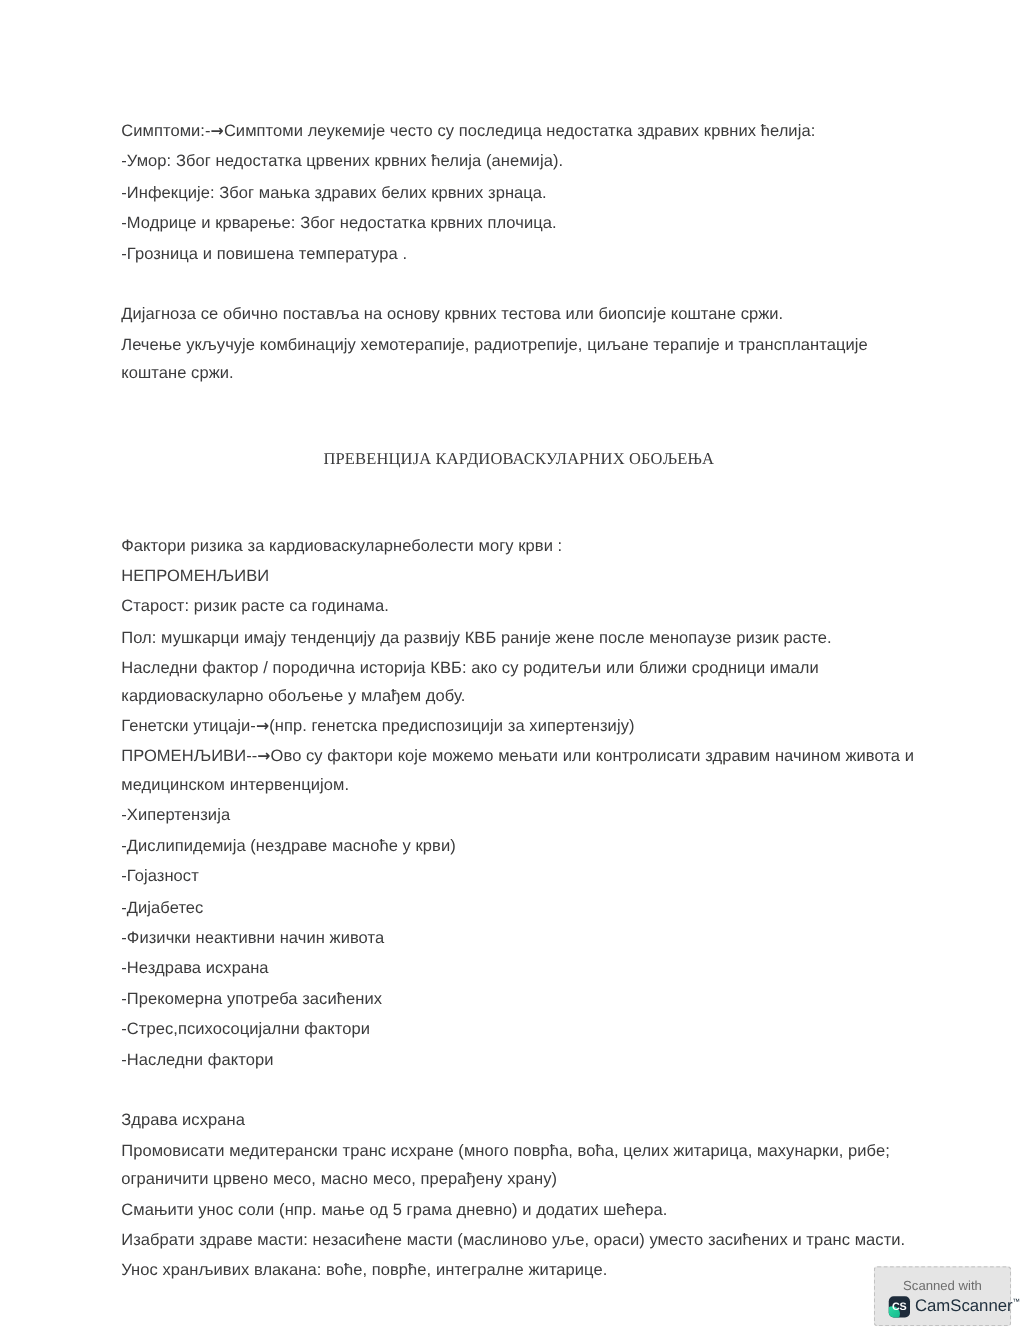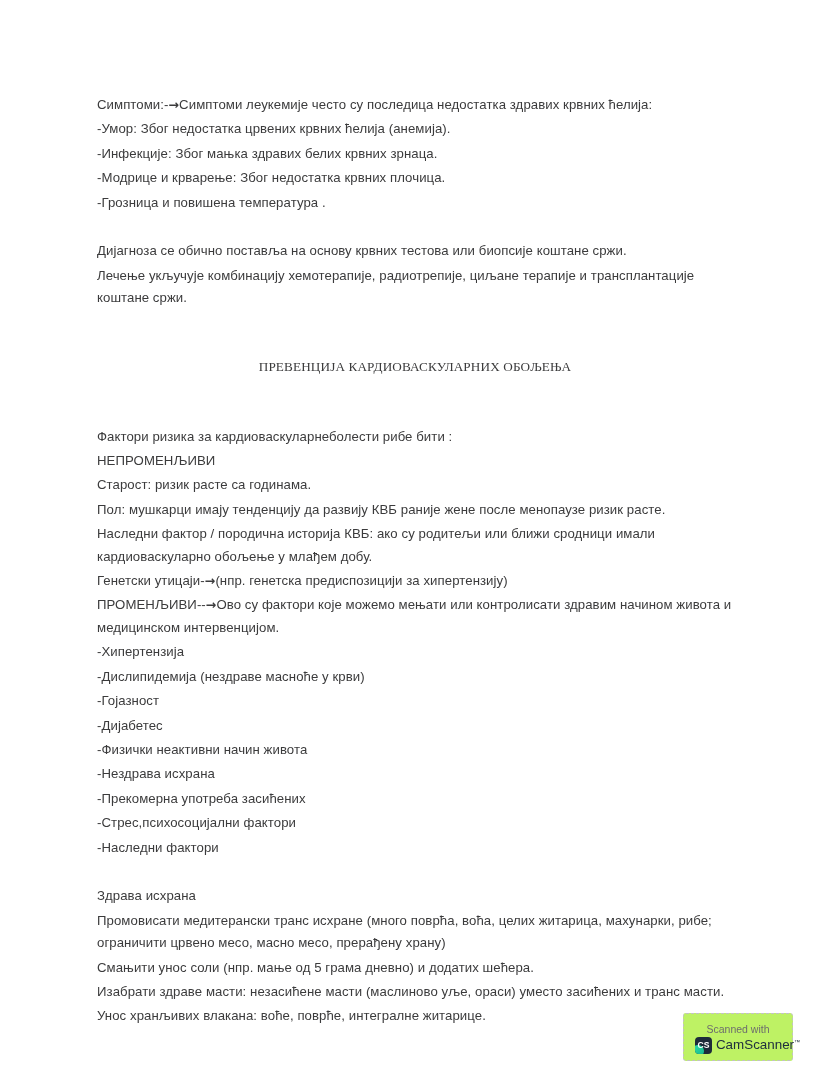--- a/index.html
+++ b/index.html
@@ -54,27 +54,27 @@
   }
   .arrow {
     font-family: "DejaVu Sans", sans-serif;
     font-weight: 700;
     font-size: 12.6px;
   }
 
   
   .watermark {
     position: absolute;
-    left: 683px;
+    left: 699px;
     top: 1013px;
     width: 110px;
     height: 48px;
     border: 1px dashed #c2c2c2;
     border-radius: 3px;
-    background: #bef264;
+    background: #e5e5e5;
     box-sizing: border-box;
     display: flex;
     flex-direction: column;
     align-items: center;
     justify-content: center;
     padding-top: 2px;
   }
   .wm-top {
     font-size: 10.5px;
     color: #6d6d6d;
@@ -148,21 +148,21 @@
 
     <p class="line para">Дијагноза се обично поставља на основу крвних тестова или биопсије коштане сржи.</p>
     <p class="line para">Лечење укључује комбинацију хемотерапије, радиотрепије, циљане терапије и трансплантације коштане сржи.</p>
 
     <div class="spacer-lg"></div>
 
     <p class="heading-center">ПРЕВЕНЦИЈА КАРДИОВАСКУЛАРНИХ ОБОЉЕЊА</p>
 
     <div class="spacer-lg"></div>
 
-    <p class="line para">Фактори ризика за кардиоваскуларнеболести рибе бити :</p>
+    <p class="line para">Фактори ризика за кардиоваскуларнеболести могу крви :</p>
     <p class="line para">НЕПРОМЕНЉИВИ</p>
     <p class="line para">Старост: ризик расте са годинама.</p>
     <p class="line para">Пол: мушкарци имају тенденцију да развију КВБ раније жене после менопаузе ризик расте.</p>
     <p class="line para">Наследни фактор / породична историја КВБ: ако су родитељи или ближи сродници имали кардиоваскуларно обољење у млађем добу.</p>
     <p class="line para"><span>Генетски утицаји-</span><span class="arrow">→</span><span>(нпр. генетска предиспозицији за хипертензију)</span></p>
     <p class="line para"><span>ПРОМЕНЉИВИ--</span><span class="arrow">→</span><span>Ово су фактори које можемо мењати или контролисати здравим начином живота и медицинском интервенцијом.</span></p>
 
     <p class="line para">-Хипертензија</p>
     <p class="line para">-Дислипидемија (нездраве масноће у крви)</p>
     <p class="line para">-Гојазност</p>

